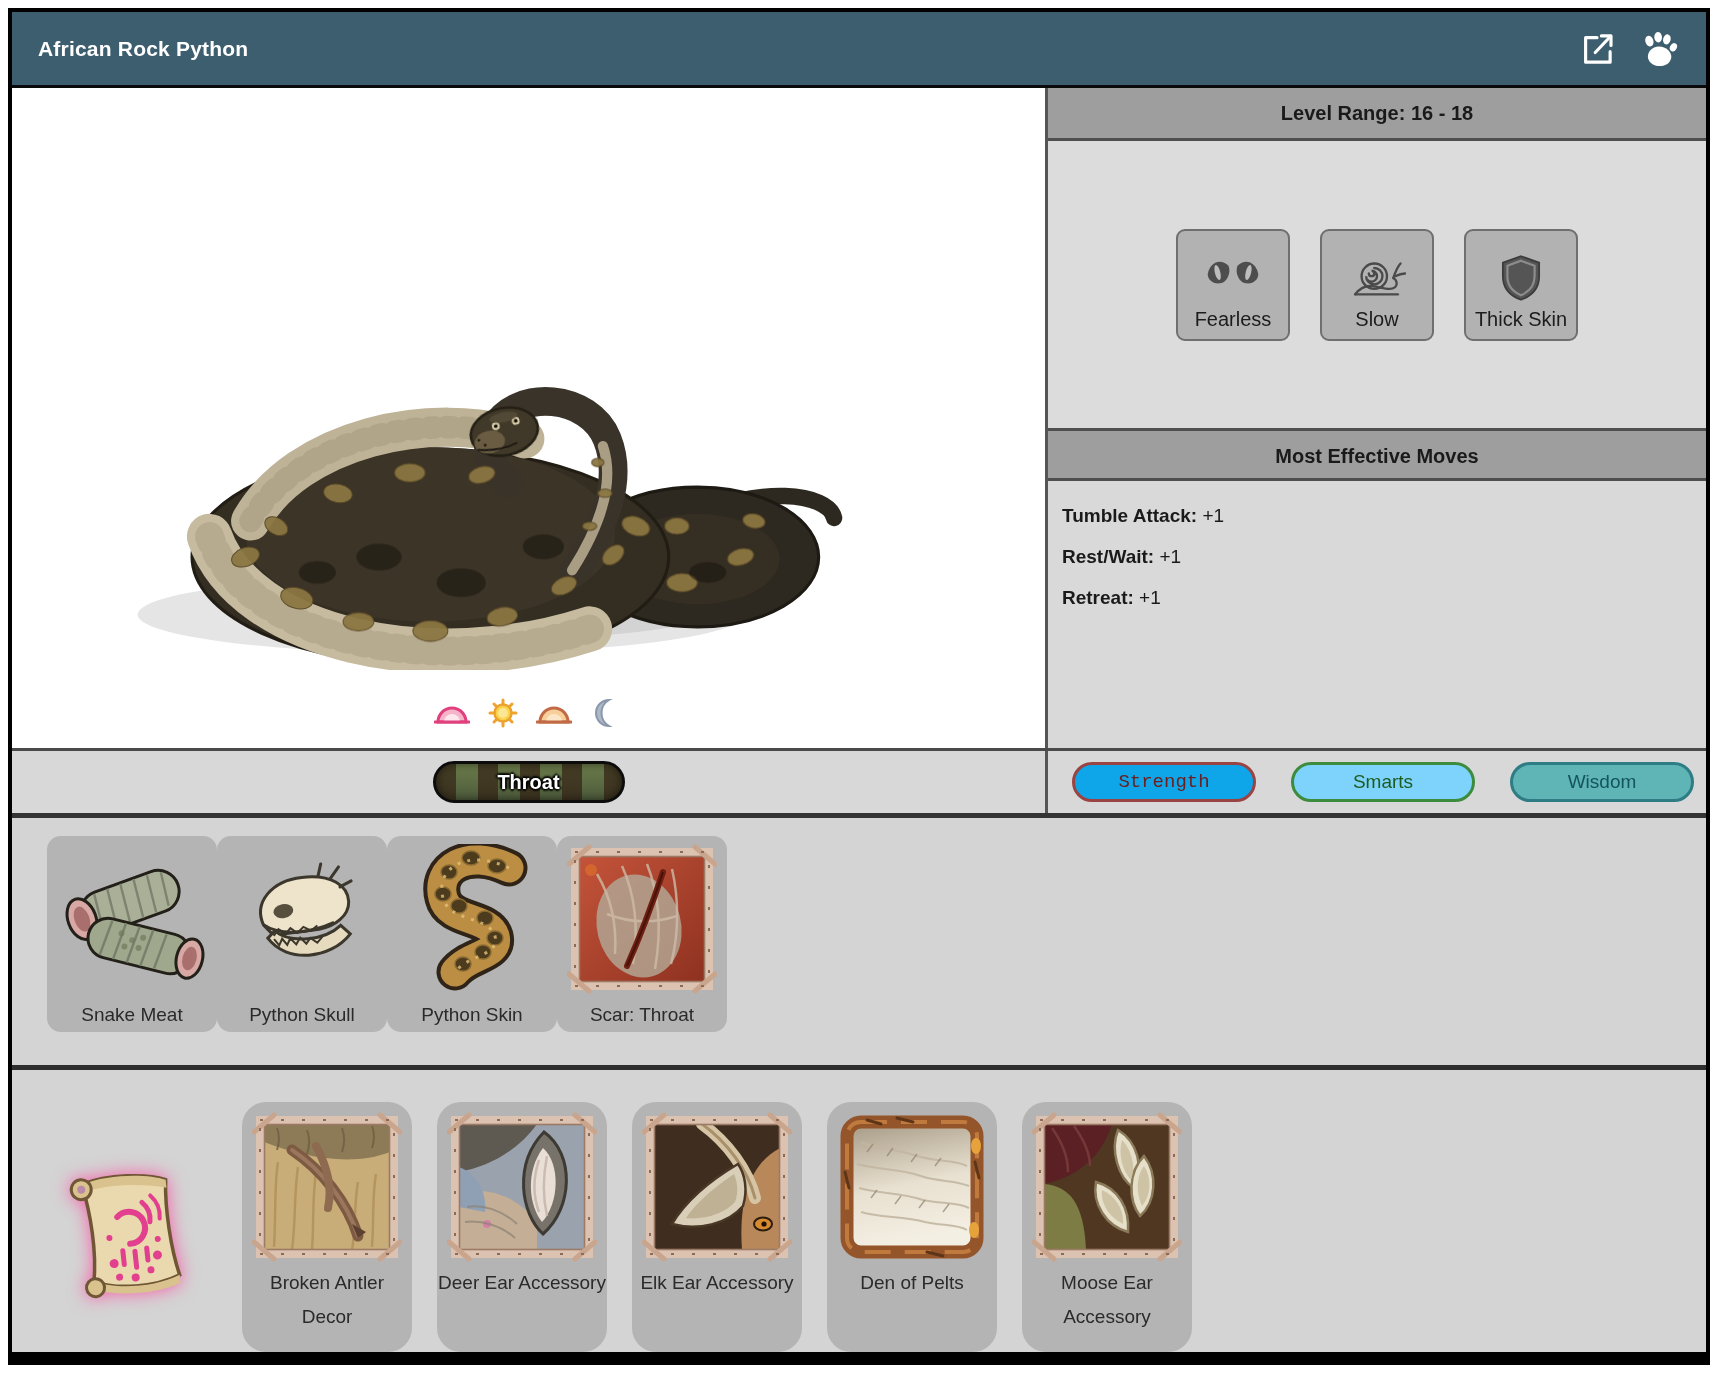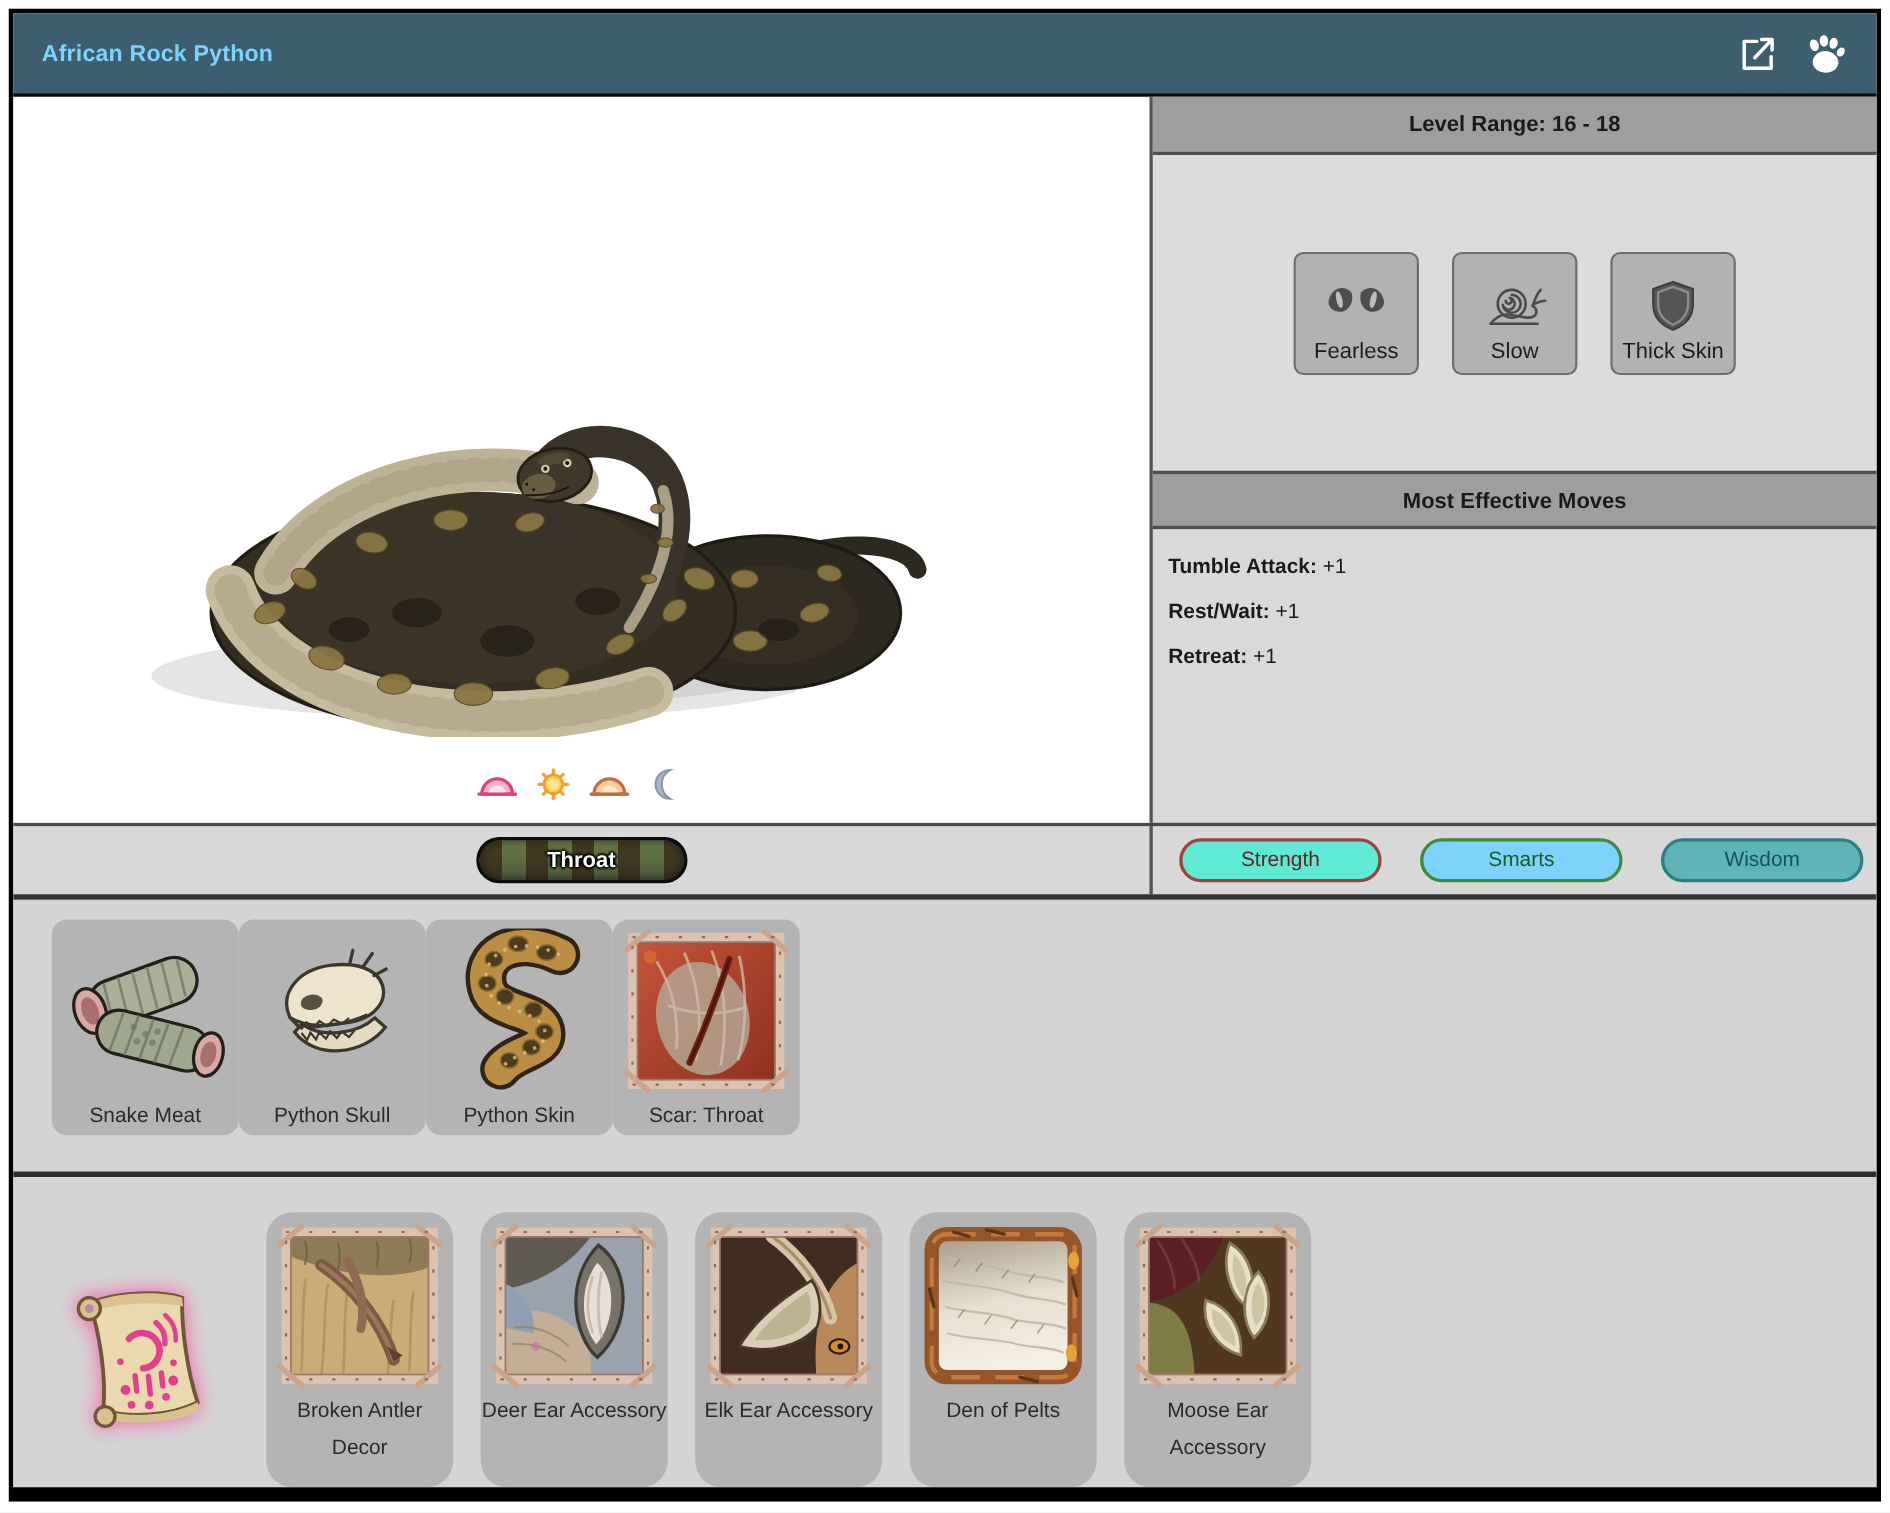--- a/index.html
+++ b/index.html
@@ -4,21 +4,21 @@
 <style>
   * { box-sizing: border-box; margin: 0; padding: 0; }
   html,body { width:1718px; height:1375px; background:#fff; font-family:"Liberation Sans", sans-serif; }
   .frame { position:absolute; left:8px; top:8px; width:1702px; height:1357px;
            border:4px solid #000; border-bottom-width:13px; background:#d4d4d4;
            display:flex; flex-direction:column; overflow:hidden; }
 
   
   .titlebar { height:76px; flex:0 0 76px; background:#3d5e6e; display:flex; align-items:center;
               padding:0 26px; border-bottom:3px solid #0a0a0a; }
-  .titlebar .title { color:#7dd3fc; font-size:21px; font-weight:bold; letter-spacing:.2px; }
+  .titlebar .title { color:#ffffff; font-size:21px; font-weight:bold; letter-spacing:.2px; }
   .titlebar .spacer { flex:1; }
   .tb-icon { width:42px; height:42px; margin-left:20px; cursor:pointer; display:block; }
 
   
   .main-row { flex:0 0 660px; display:flex; }
   .stage { width:1036px; background:#ffffff; position:relative; border-right:3px solid #555; }
   .snake-svg { position:absolute; left:110px; top:130px; }
   .times { position:absolute; left:0; right:0; bottom:20px; display:flex; justify-content:center; gap:15px; }
   .times svg { width:36px; height:30px; display:block; }
 
@@ -46,21 +46,21 @@
                 display:flex; align-items:center; justify-content:center; cursor:pointer;
                 background:
                   repeating-linear-gradient(90deg, rgba(56,42,24,.78) 0 20px, rgba(96,115,62,.25) 20px 42px),
                   linear-gradient(#70804f,#46523a);
                 box-shadow: inset 0 0 10px rgba(0,0,0,.55); }
   .biome-pill span { color:#fff; font-size:20px; font-weight:bold;
                      text-shadow:-2px 0 2px #000, 2px 0 2px #000, 0 -2px 2px #000, 0 2px 2px #000; }
   .stats-cell { flex:1; display:flex; align-items:center; padding-left:24px; gap:35px; }
   .stat-pill { width:184px; height:40px; border-radius:20px; font-size:19px; display:flex;
                align-items:center; justify-content:center; cursor:pointer; }
-  .pill-strength { background:#5eead4; border:3px solid #9a4343; color:#6a2020; }
+  .pill-strength { background:#0ea5e9; border:3px solid #9a4343; color:#6a2020;font-family:Liberation Mono, monospace; }
   .pill-smarts   { background:#7dd3fc; border:3px solid #3d8c3d; color:#1e5c1e; }
   .pill-wisdom   { background:#5fb4b6; border:3px solid #2e7d85; color:#14545c; }
 
   
   .drops-section { flex:0 0 252px; background:#d4d4d4; border-bottom:5px solid #2e2e2e;
                    display:flex; padding:18px 0 0 35px; }
   .item-card { width:170px; height:196px; background:#b4b4b4; border-radius:14px;
                display:flex; flex-direction:column; align-items:center; cursor:pointer; }
   .item-card svg { width:150px; height:150px; margin-top:8px; display:block; }
   .item-label { font-size:19px; color:#2a2a2a; margin-top:4px; text-align:center; line-height:34px; }

